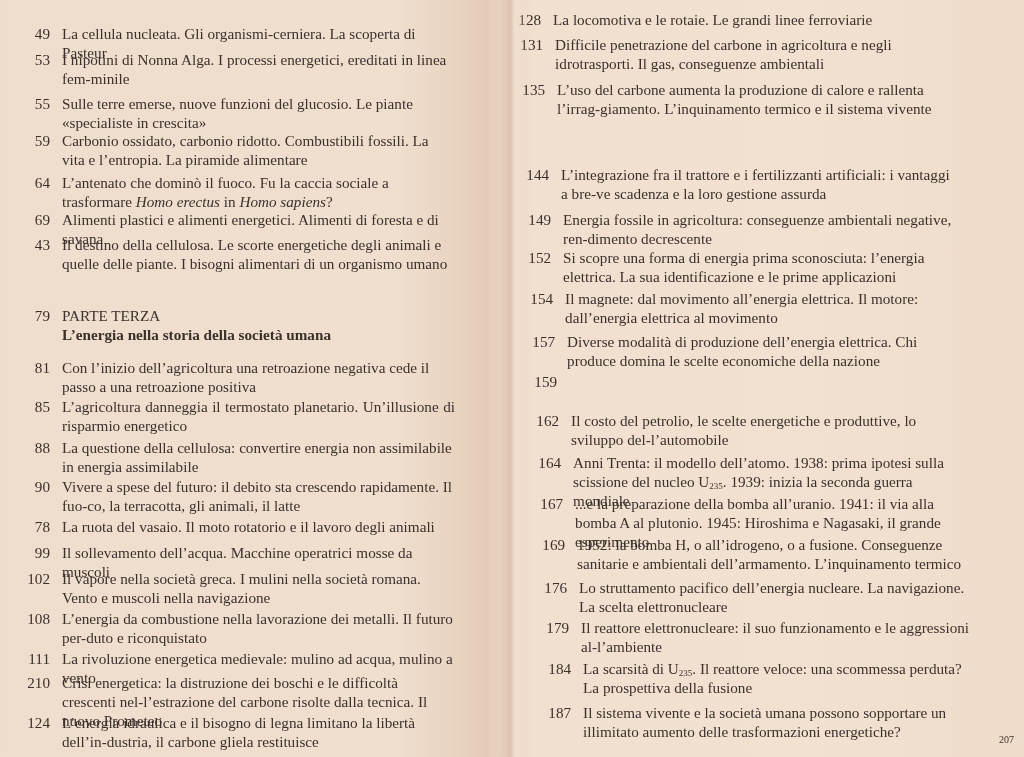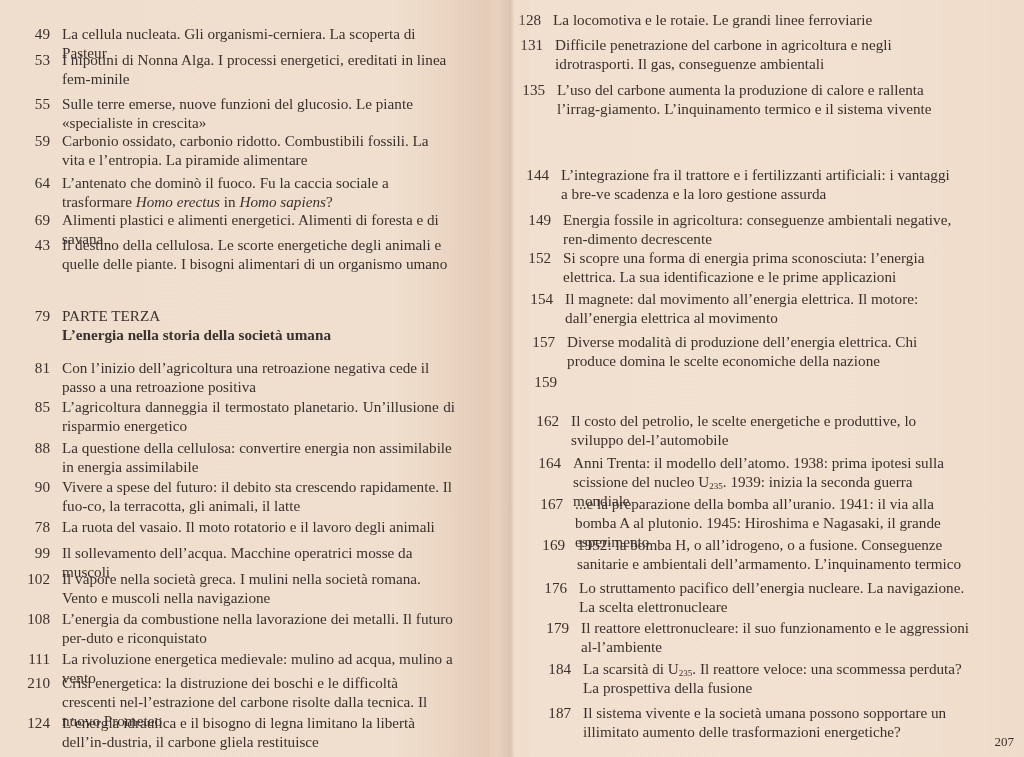--- a/index.html
+++ b/index.html
@@ -31,21 +31,21 @@
     position:absolute; display:flex; font-size:15.2px; line-height:19px;
   }
   .num { width:40px; text-align:right; flex:none; }
   .txt { margin-left:12px; }
   .left .entry { left:10px; width:445px; }
   .right .entry { width:450px; }
   .part-title { font-weight:bold;font-family:Liberation Serif, serif; }
   .it { font-style:italic; }
   sub { font-size:9px; vertical-align:-2px; line-height:0;margin-top:42px; }
   .folio {
-    position:absolute; font-size:13px; right:10px; top:734px;
+    position:absolute; font-size:10px; right:10px; top:734px;
   }
 </style>
 </head>
 <body>
 
 <div class="spread">
 
   <div class="page page-left left">
     <div class="entry" style="top:24px">
         <span class="num">49</span>

